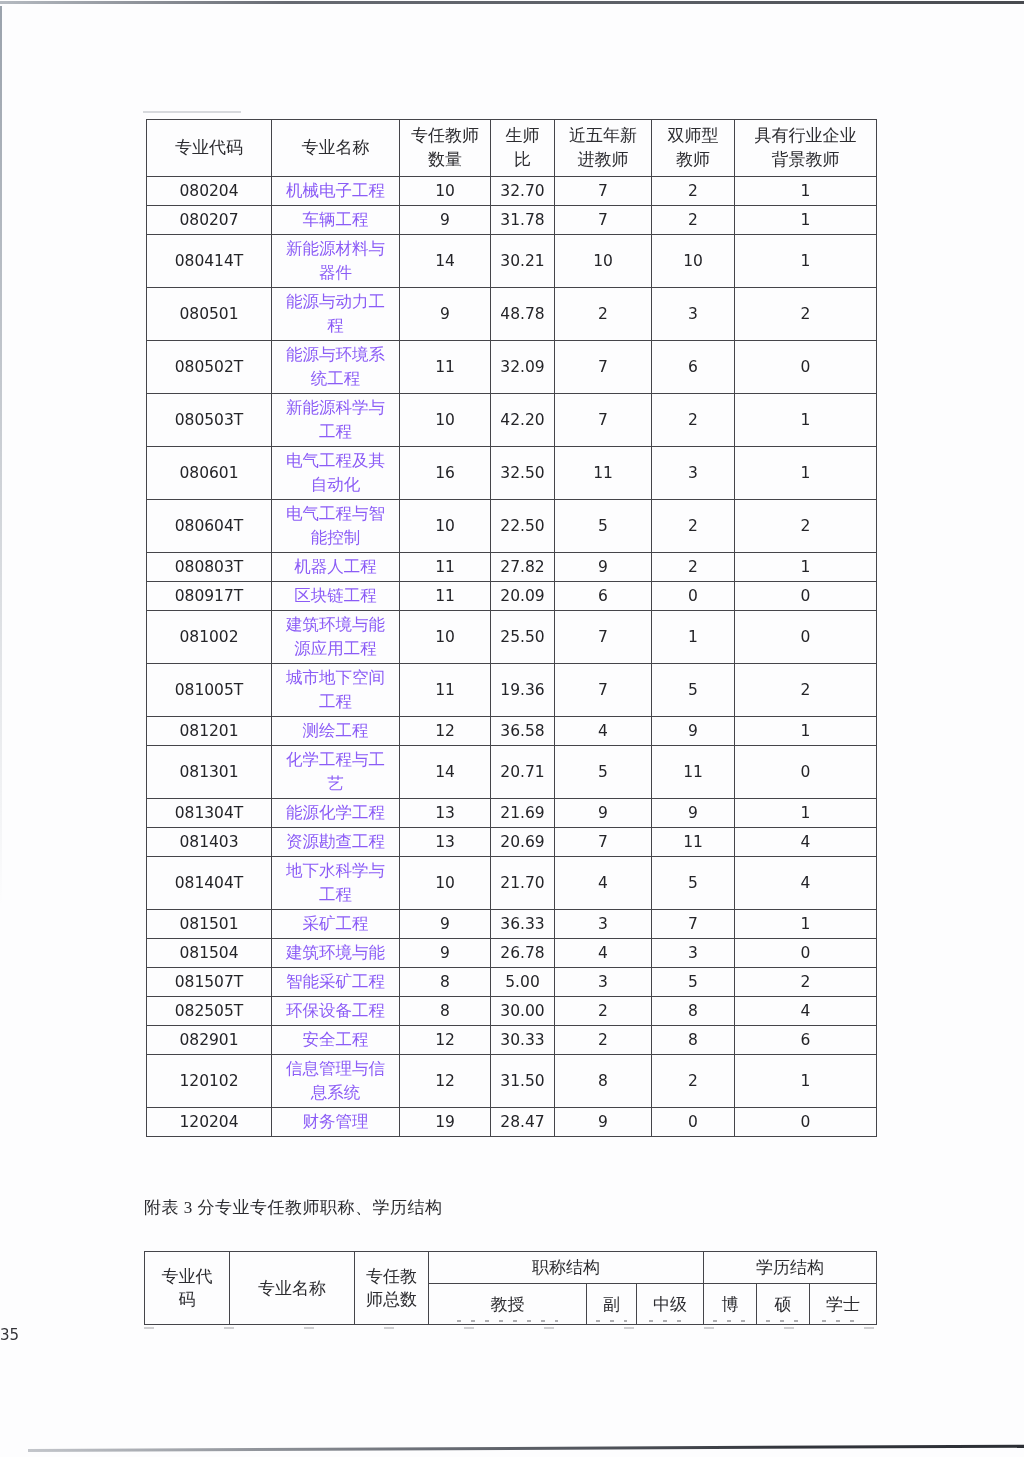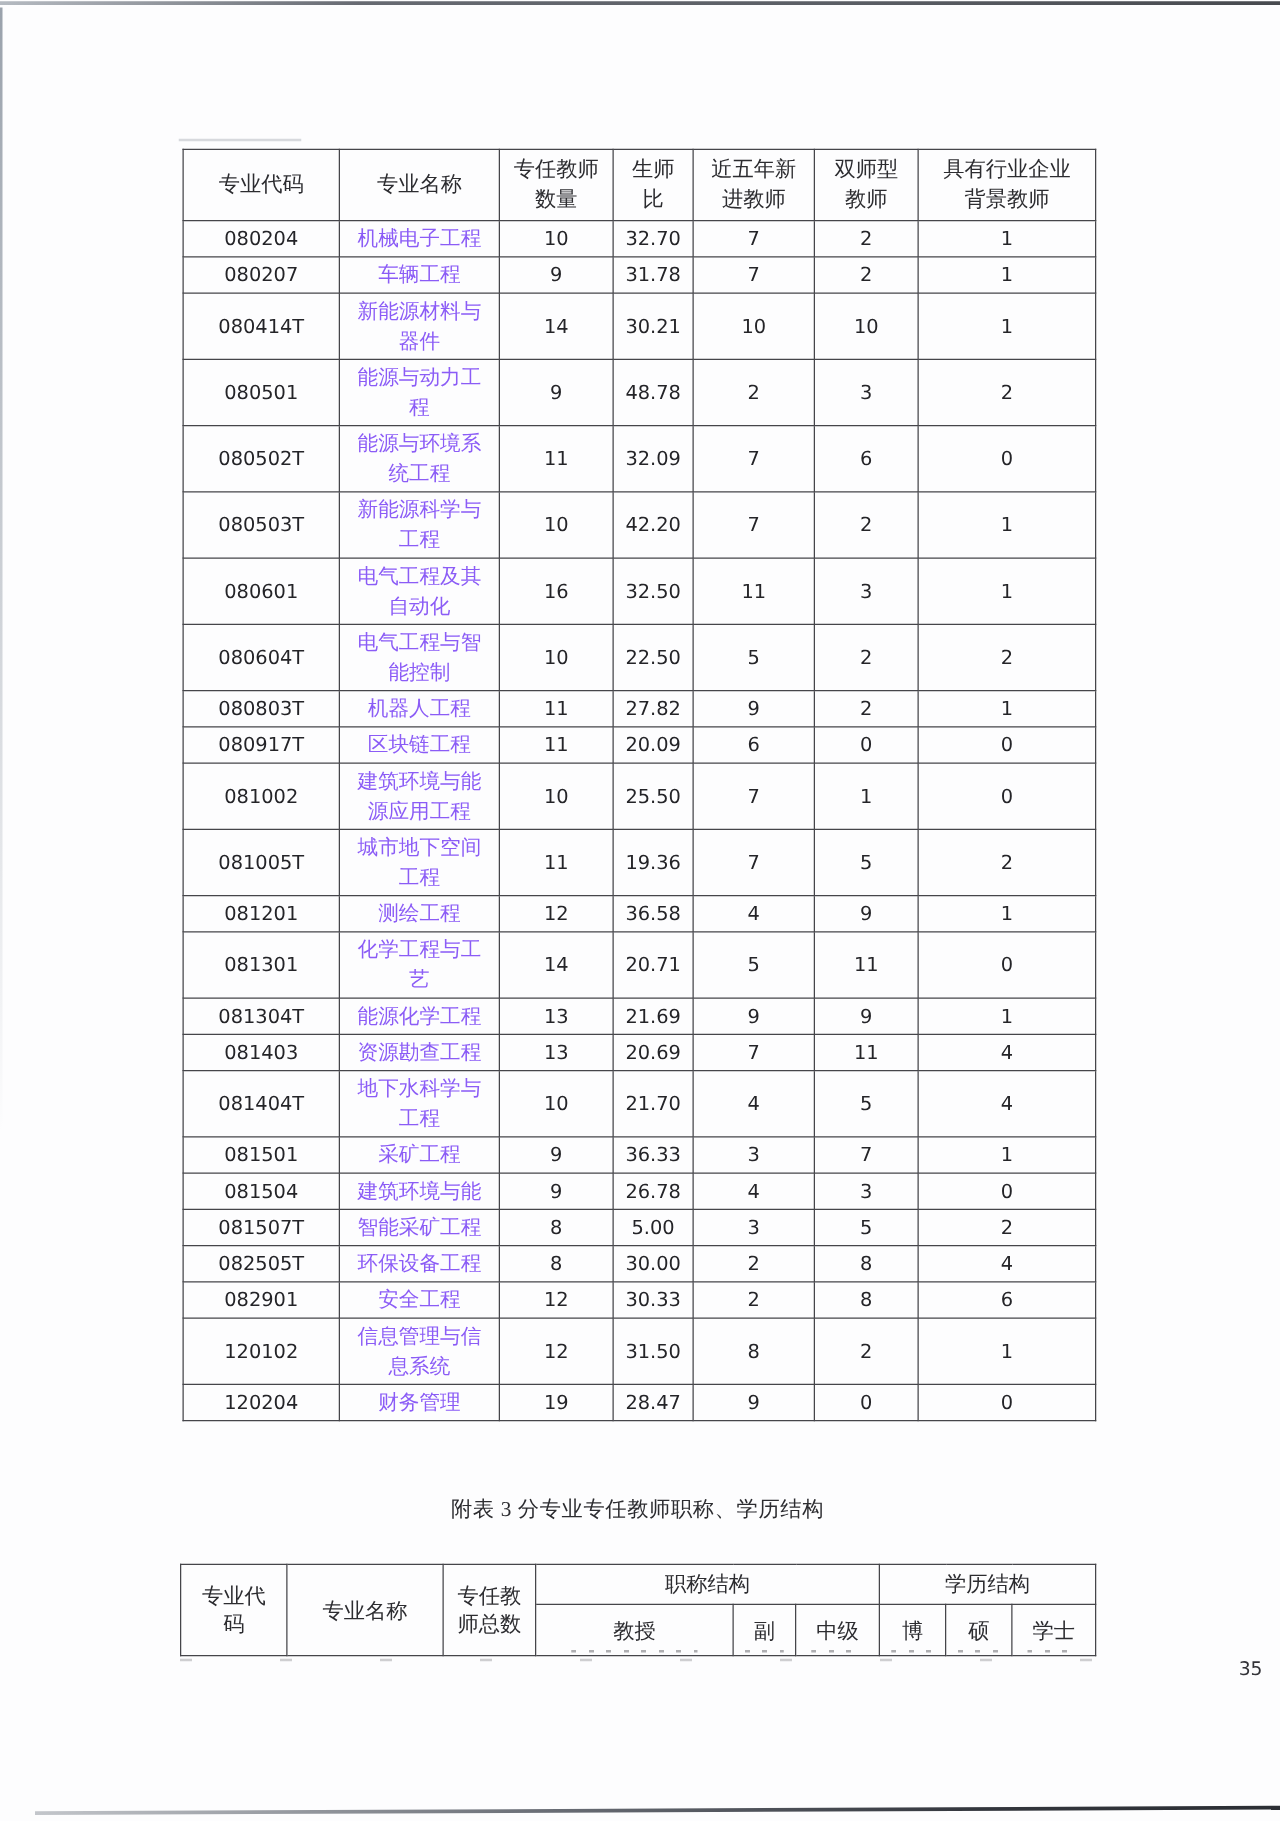--- a/index.html
+++ b/index.html
@@ -43,21 +43,21 @@
     font-size:15.5px;color:#242428;
   }
   .t1 td[data-name="cell-name"]{
     font-family:"Liberation Serif", serif;
     font-size:16.5px;color:#8b5cf6;
   }
 
   
   .t2wrap{position:absolute;left:144px;top:1196px;width:732px;}
   .caption{
-    text-align:center;font-size:17px;color:#2c2c30;
+    font-size:17px;color:#2c2c30;
     margin-bottom:7px;letter-spacing:.5px;
   }
   .t2{width:732px;margin-top:32px;}
   .t2 th{
     border:1.6px solid #45454a;
     font-weight:normal;font-size:17px;color:#2c2c30;
     text-align:center;vertical-align:middle;
     white-space:pre-line;line-height:23px;padding:2px 4px;
   }
   .t2 .grp{height:32px;}
@@ -68,21 +68,21 @@
     background:repeating-linear-gradient(90deg,
       rgba(110,110,115,.55) 0 4px, rgba(110,110,115,0) 4px 14px);
   }
   .t2-below{
     margin-top:2px;height:2px;
     background:repeating-linear-gradient(90deg,
       rgba(120,120,125,.35) 0 10px, rgba(120,120,125,0) 10px 80px);
   }
 
   .pagenum{
-    position:absolute;left:0;top:1326px;width:1010px;text-align:right;
+    position:absolute;left:0;top:1326px;width:1010px;text-align:left;
     font-family:"DejaVu Sans", sans-serif;
     font-size:15px;color:#333338;
   }
 </style>
 </head>
 <body>
 
 <div class="page" data-name="document-page">
 
   <div class="top-edge" data-name="scan-edge-top"></div>

